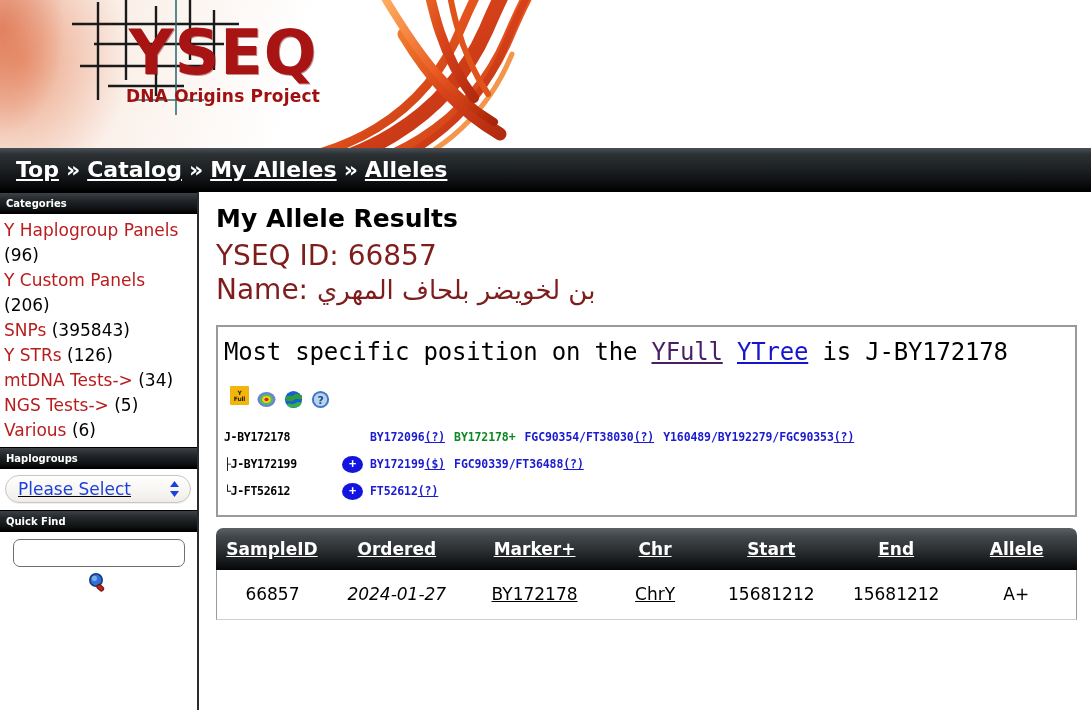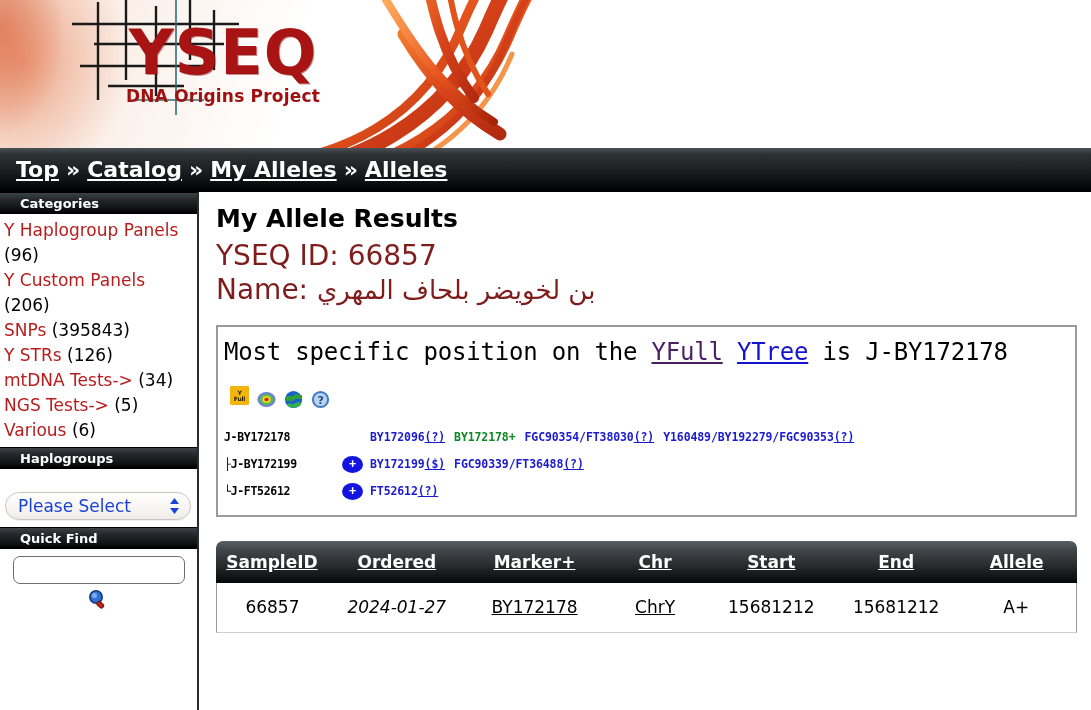--- a/index.html
+++ b/index.html
@@ -81,39 +81,39 @@
   .sidebar {
     width: 199px;
     background: #fff;
     border-right: 2px solid #2b2b2b;
     display: flex; flex-direction: column;
   }
   .box-title {
     height: 22px;
     background: linear-gradient(to bottom, #3c4146 0%, #23272a 35%, #111416 75%, #000 100%);
     color: #fff;
-    font-size: 13px;
+    font-size: 10px;
     font-weight: bold;
     display: flex; align-items: center;
-    padding-left: 20px;
+    padding-left: 6px;
     border-top: 1px solid #000;
     border-bottom: 1px solid #000;
   }
   .box-body { background: #fff; padding: 4px 4px 4px 4px; }
   .cat-list { list-style: none; margin: 0; padding: 0; }
   .cat-item {
     font-size: 17px;
     color: #000;
     line-height: 25px;
     font-family: "DejaVu Sans", "Liberation Sans", sans-serif;
   }
   .cat-link { color: #b91c1c; cursor: pointer; }
   .cat-count { text-decoration: none; }
 
-  .select-wrap { padding: 23px 5px 7px 5px; }
+  .select-wrap { padding: 6px 5px 7px 5px; text-decoration: underline; }
   .fake-select {
     width: 186px; height: 28px;
     border-radius: 14px;
     background: linear-gradient(to bottom, #ffffff 0%, #f7f5f2 60%, #efece8 100%);
     border: 1px solid #c9c6c2;
     display: flex; align-items: center; justify-content: space-between;
     padding: 0 10px 0 12px;
     color: #1a41d8;
     font-size: 17px;
     cursor: pointer;
@@ -198,21 +198,21 @@
     font-size: 12px; font-weight: bold; margin-right: 7px;
     flex: 0 0 auto; cursor: pointer;
   }
   .plus-spacer { width: 28px; flex: 0 0 auto; }
   .snps { color: #1a1ad0; white-space: nowrap; letter-spacing: -0.1px; }
   .snp-pos { color: #0b8a23; }
   .snp-q { text-decoration: underline; cursor: pointer; }
   .snp-sep { display: inline-block; width: 9px; }
 
   
-  .table-wrap { margin-top: 24px; }
+  .table-wrap { margin-top: 11px; }
   .tbl { width: 100%; border-collapse: separate; border-spacing: 0; }
   .tbl thead th {
     background: linear-gradient(to bottom, #5c6166 0%, #42474b 20%, #2a2e31 55%, #14171a 82%, #050607 100%);
     color: #fff;
     font-size: 17px;
     font-weight: bold;
     padding: 11px 0 11px 0;
     text-align: center;
     border: none;
   }

